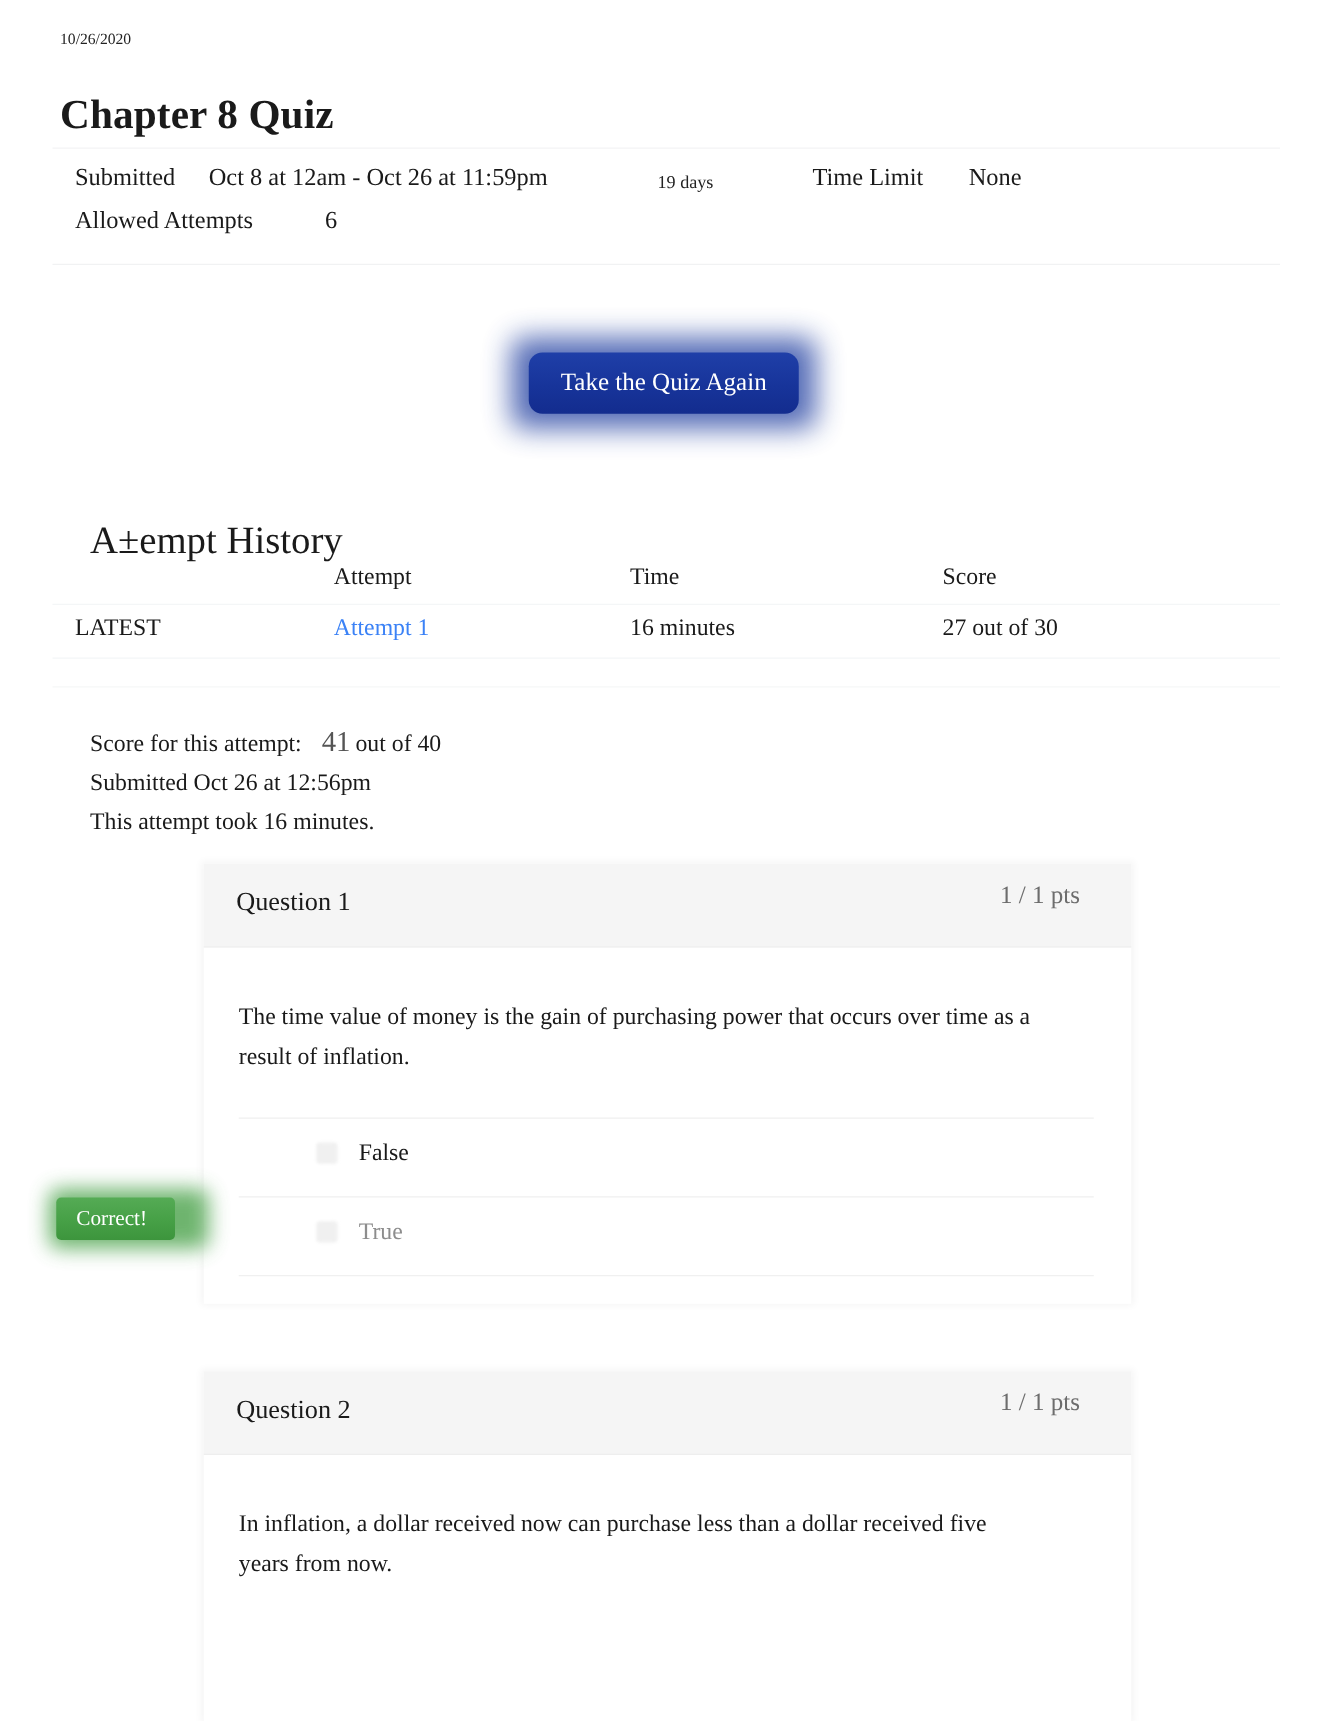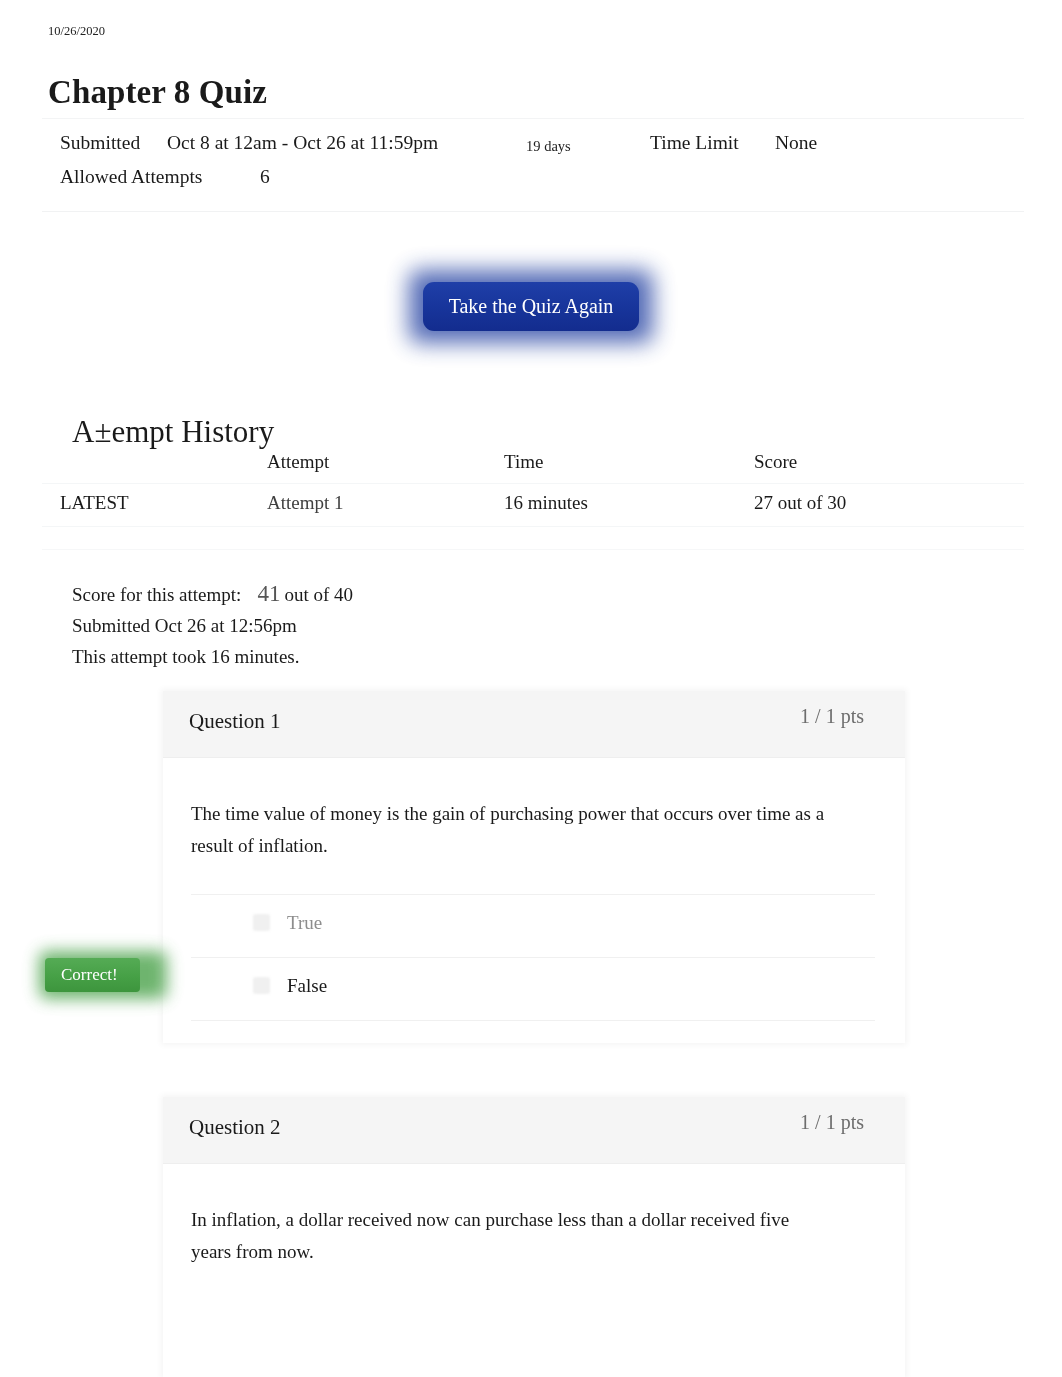--- a/index.html
+++ b/index.html
@@ -164,21 +164,21 @@
     font-size: 19px;
     color: #1a1a1a;
     white-space: nowrap;
   }
   .at-row .at-cell { top: 8px; }
   .c-kept   { left: 18px; }
   .c-attempt{ left: 225px; }
   .c-time   { left: 462px; }
   .c-score  { left: 712px; }
   .at-link {
-    color: #404040;
+    color: #3b82f6;
     text-decoration: none;
     cursor: pointer;
   }
 
   
   .score-summary {
     position: absolute;
     left: 72px;
     top: 578px;
     font-size: 19px;
@@ -355,28 +355,28 @@
 </div>
 
 <div class="question-card" id="question-card-1">
   <div class="q-header">
     <span class="q-title">Question 1</span>
     <span class="q-pts">1 / 1 pts</span>
   </div>
   <div class="q-body">
     <div class="q-text">The time value of money is the gain of purchasing power that occurs over time as a result of inflation.</div>
     <div class="answers">
+      <div class="answer-row ans-selected">
+        <span class="radio-box"></span>
+        <span class="answer-label">False</span>
+      </div>
       <div class="answer-row ans-unselected">
         <span class="radio-box"></span>
         <span class="answer-label">True</span>
       </div>
-      <div class="answer-row ans-selected">
-        <span class="radio-box"></span>
-        <span class="answer-label">False</span>
-      </div>
     </div>
   </div>
 </div>
 
 <div class="correct-badge-wrap">
   <span class="correct-badge">Correct!</span>
 </div>
 
 <div class="question-card" id="question-card-2">
   <div class="q-header">

